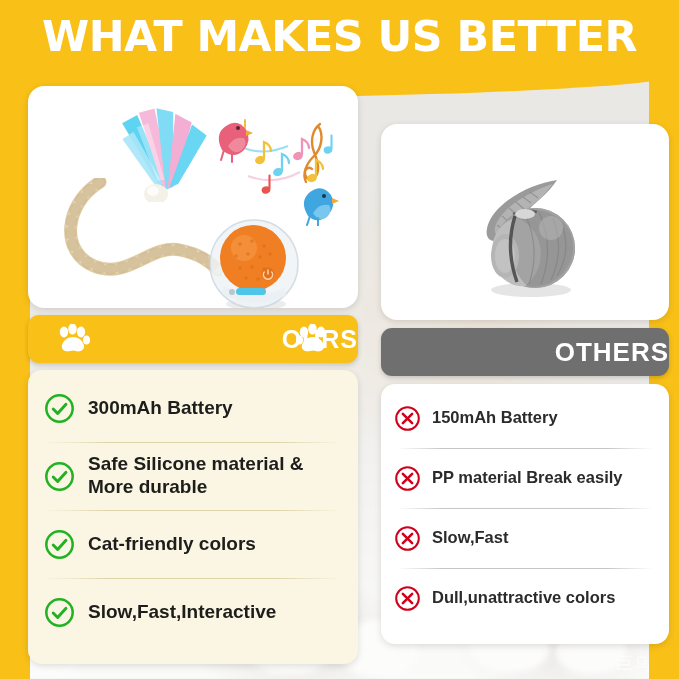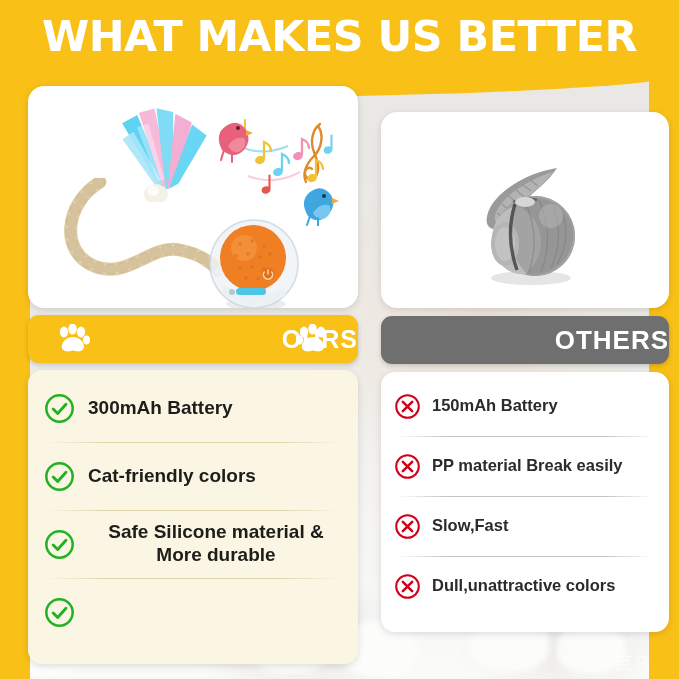--- a/index.html
+++ b/index.html
@@ -96,21 +96,21 @@
   }
   .rail.left { left: 0; }
   .rail.right { right: 0; }
 
   
   .column {
     position: absolute;
     z-index: 10;
   }
   .col-ours  { left: 28px;  top: 86px;  width: 330px; }
-  .col-others{ left: 381px; top: 112px; width: 288px; }
+  .col-others{ left: 381px; top: 124px; width: 288px; }
 
   
   .image-card {
     position: relative;
     background: #ffffff;
     border-radius: 16px;
     box-shadow: 0 2px 7px rgba(0,0,0,0.13);
     overflow: hidden;
   }
   .col-ours .image-card  { height: 222px; }
@@ -176,21 +176,21 @@
 
   .mark { flex: 0 0 auto; margin-right: 13px; }
   .panel-ours   .mark { width: 31px; height: 31px; }
   .panel-others .mark { width: 27px; height: 27px; margin-right: 11px; }
 
   .item-text {
     font-weight: bold;
     color: #1d1d1b;
     line-height: 1.2;
   }
-  .panel-ours   .item-text { font-size: 19px; text-align: center; }
+  .panel-ours   .item-text { font-size: 19px; }
   .panel-others .item-text { font-size: 16.5px; color: #2b2b2b; }
 
   
   .toy-wrap { position: absolute; inset: 0; }
   .rope {
     position: absolute;
     left: 26px; top: 92px;
     width: 168px; height: 112px;
   }
   .feather-tuft { position: absolute; left: 68px; top: 8px; width: 130px; height: 108px; }
@@ -361,34 +361,35 @@
           <circle cx="16" cy="16" r="13.6" fill="none" stroke="#22b123" stroke-width="2.6"></circle>
           <path d="M9.5 16.6 l4.6 4.6 l8.6 -9.6" fill="none" stroke="#22b123" stroke-width="3" stroke-linecap="round" stroke-linejoin="round"></path>
         </svg>
         <span class="item-text">300mAh Battery</span>
       </div>
       <div class="list-item">
         <svg class="mark" viewBox="0 0 32 32">
           <circle cx="16" cy="16" r="13.6" fill="none" stroke="#22b123" stroke-width="2.6"></circle>
           <path d="M9.5 16.6 l4.6 4.6 l8.6 -9.6" fill="none" stroke="#22b123" stroke-width="3" stroke-linecap="round" stroke-linejoin="round"></path>
         </svg>
-        <span class="item-text">Cat-friendly colors</span>
+        <span class="item-text">Safe Silicone material &amp; More durable</span>
       </div>
       <div class="list-item">
         <svg class="mark" viewBox="0 0 32 32">
           <circle cx="16" cy="16" r="13.6" fill="none" stroke="#22b123" stroke-width="2.6"></circle>
           <path d="M9.5 16.6 l4.6 4.6 l8.6 -9.6" fill="none" stroke="#22b123" stroke-width="3" stroke-linecap="round" stroke-linejoin="round"></path>
         </svg>
-        <span class="item-text">Safe Silicone material &amp; More durable</span>
+        <span class="item-text">Cat-friendly colors</span>
       </div>
       <div class="list-item">
         <svg class="mark" viewBox="0 0 32 32">
           <circle cx="16" cy="16" r="13.6" fill="none" stroke="#22b123" stroke-width="2.6"></circle>
           <path d="M9.5 16.6 l4.6 4.6 l8.6 -9.6" fill="none" stroke="#22b123" stroke-width="3" stroke-linecap="round" stroke-linejoin="round"></path>
         </svg>
+        <span class="item-text">Slow,Fast,Interactive</span>
       </div>
     </div>
   </div>
 
   <div class="column col-others">
 
     <div class="image-card">
       <svg class="gray-toy" viewBox="0 0 150 136">
         <ellipse cx="78" cy="126" rx="40" ry="7" fill="#cfcfcf" opacity=".55"></ellipse>
 

